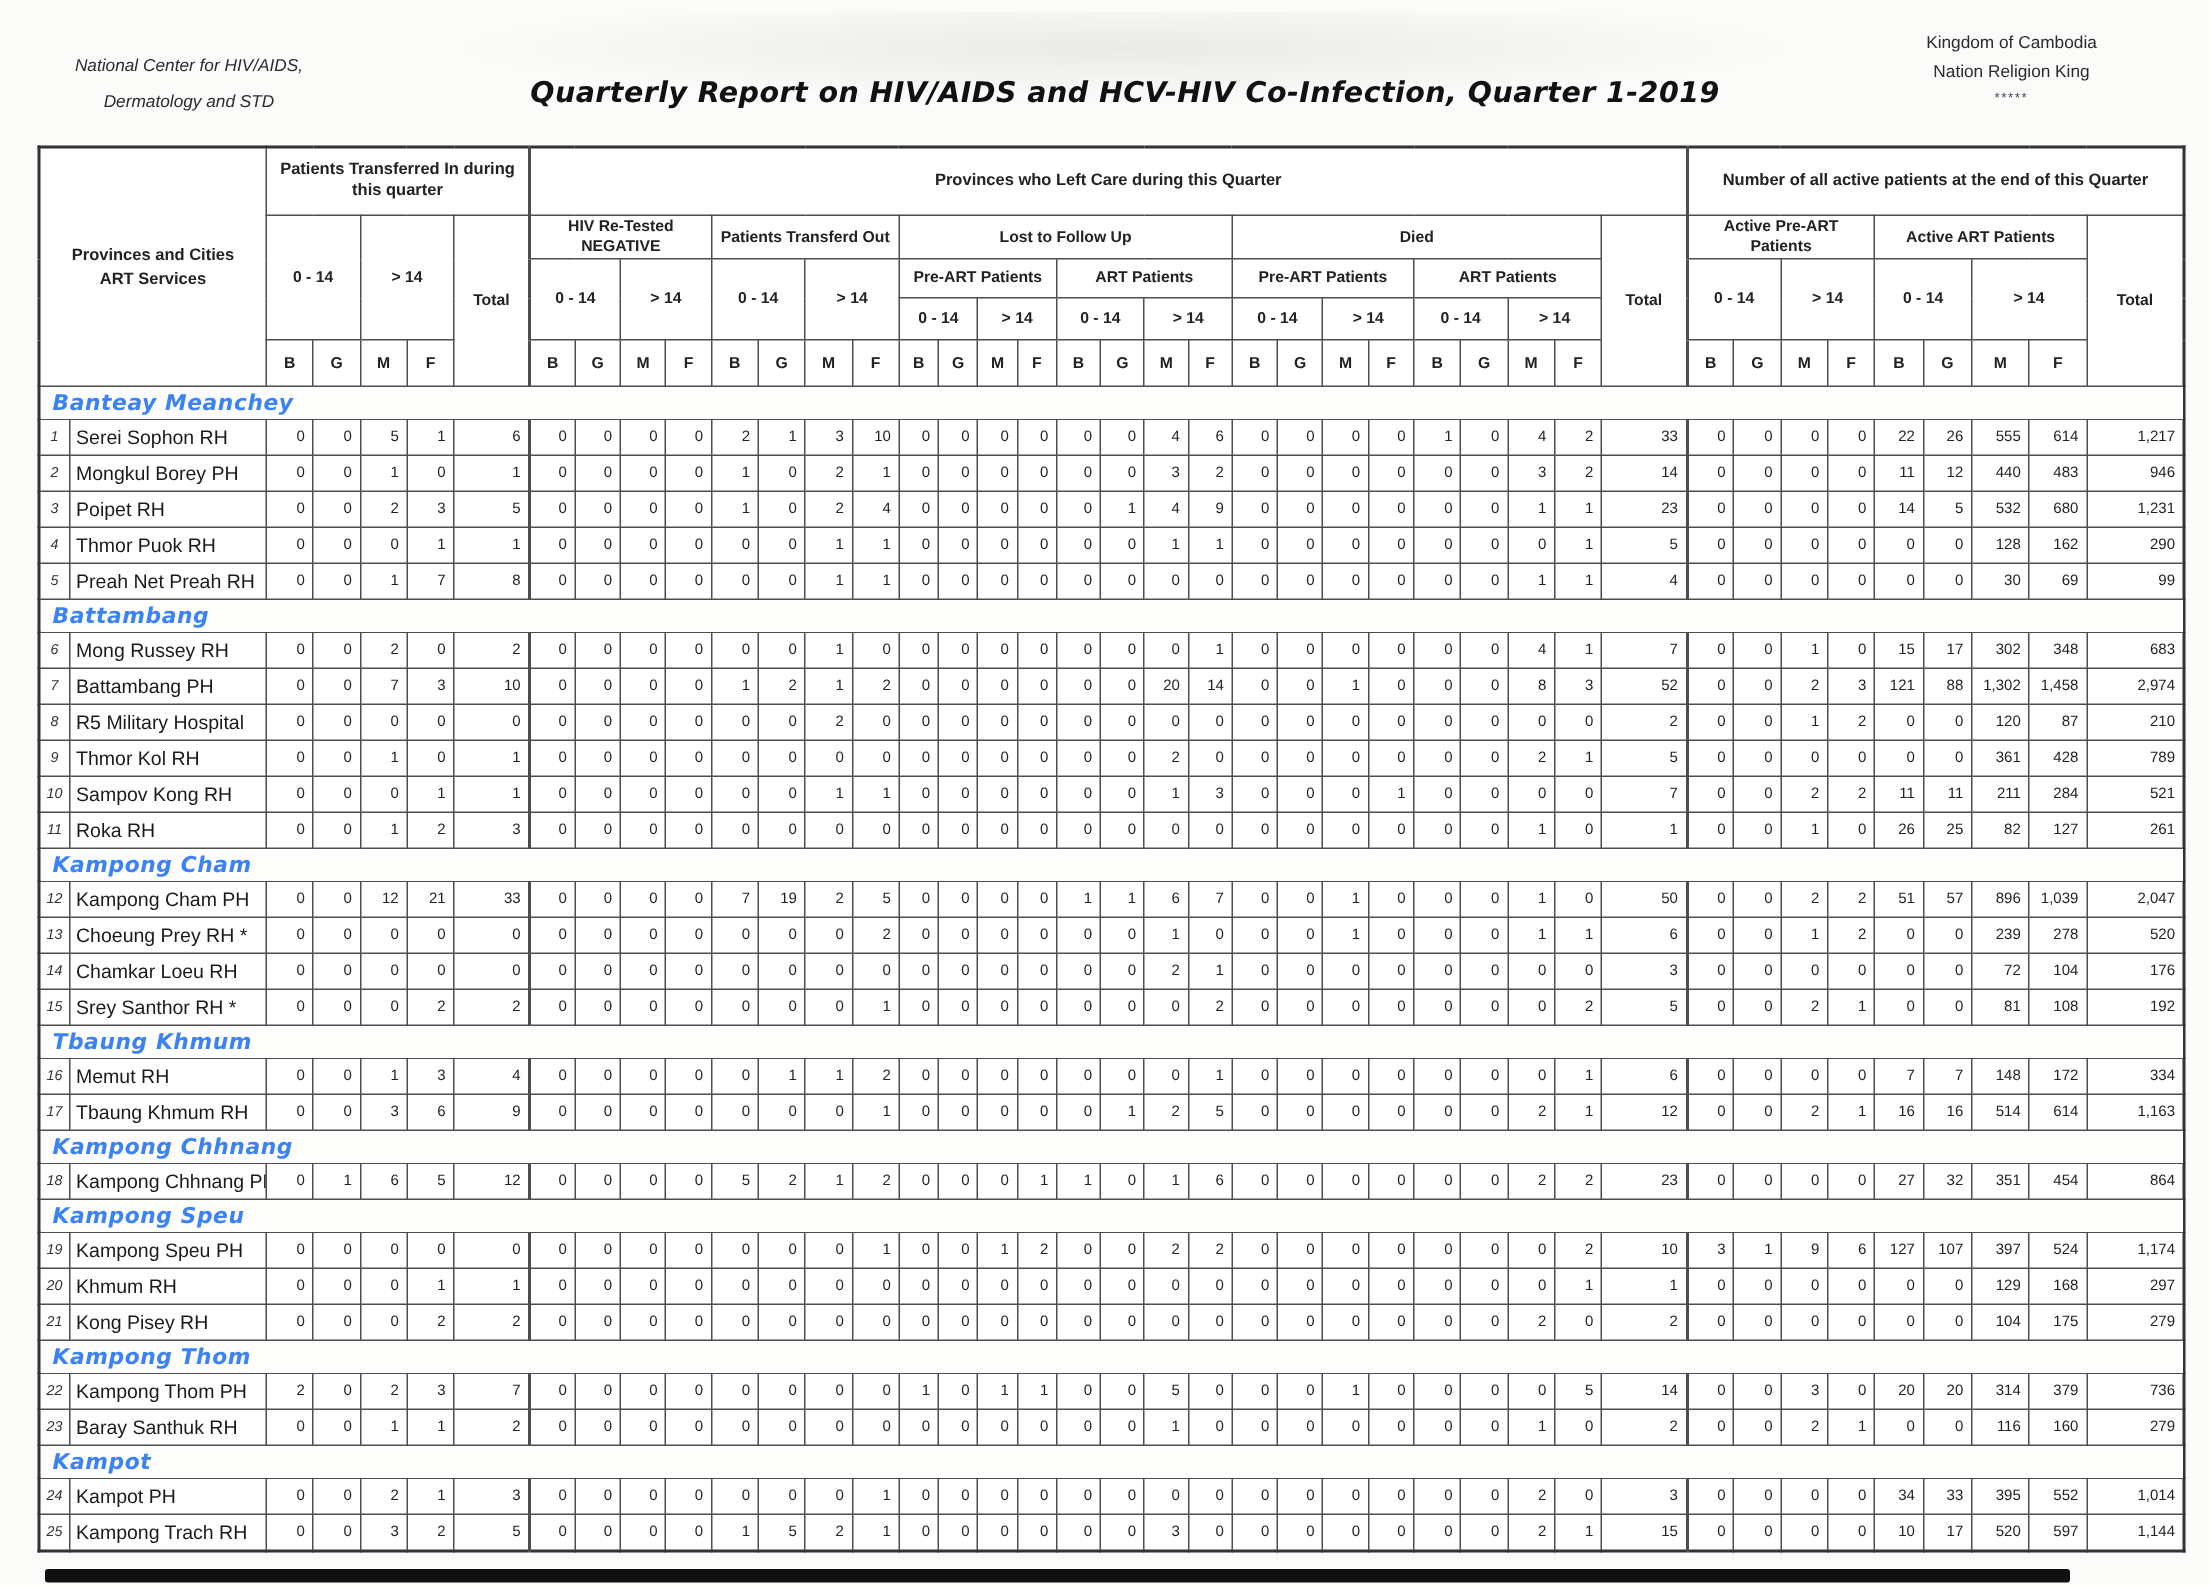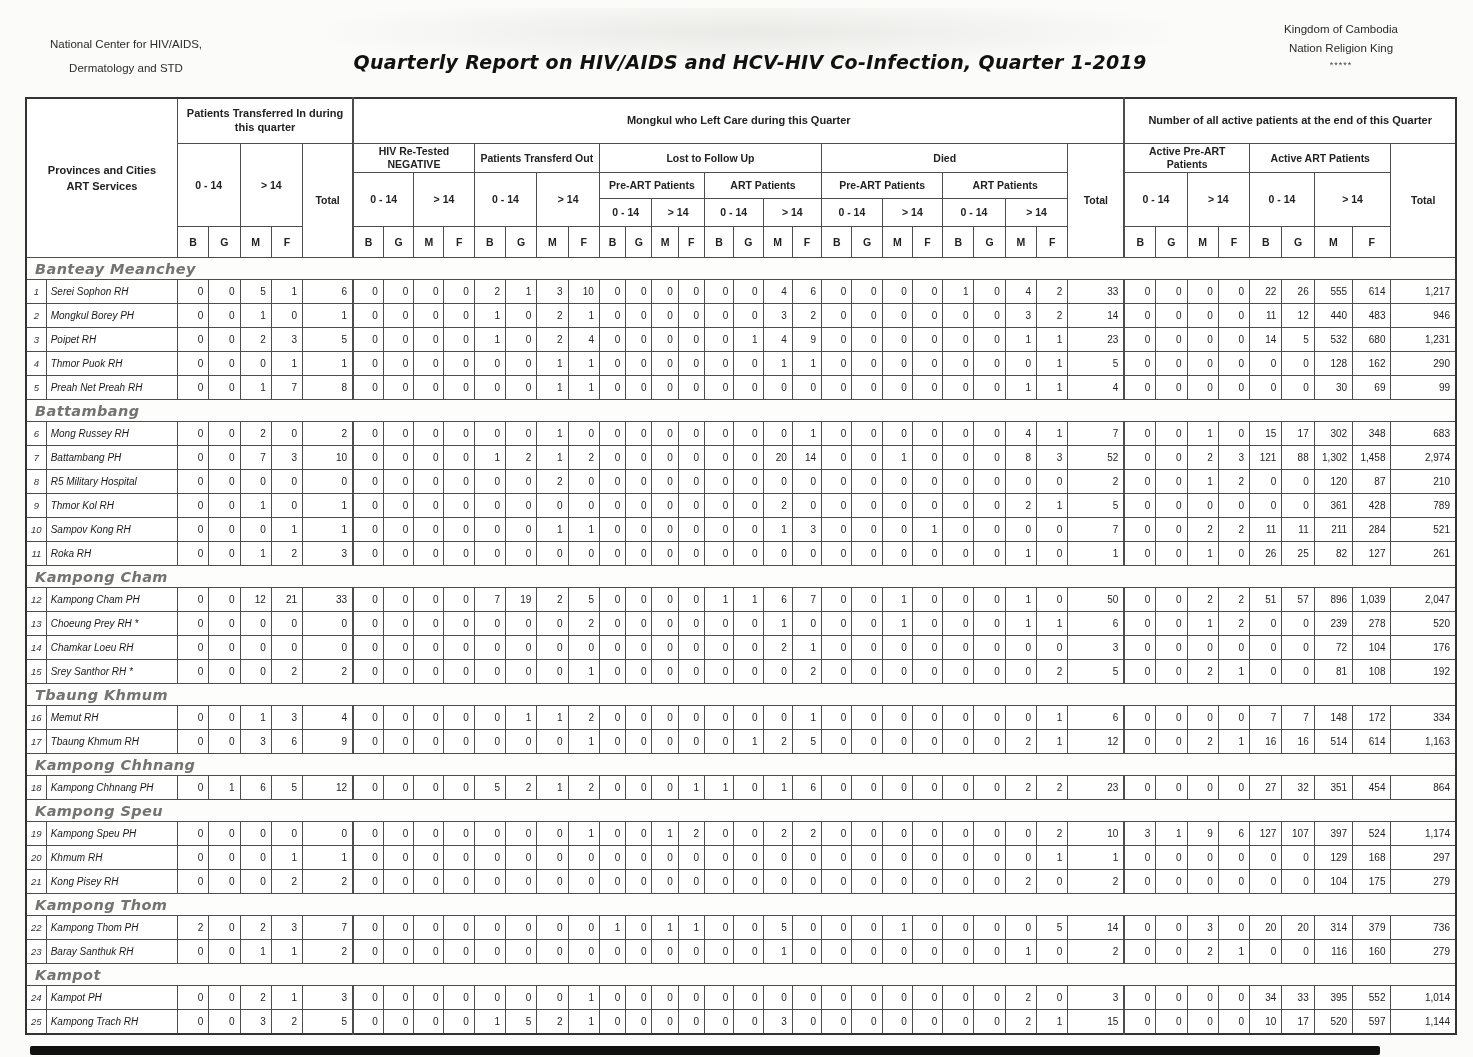--- a/index.html
+++ b/index.html
@@ -3,21 +3,21 @@
 <meta charset="utf-8">
 <style>
   html,body { margin:0; padding:0; }
   body {
     width:1473px; height:1057px; position:relative;
     background:#fbfbf9; overflow:hidden;
     font-family:"Liberation Sans", sans-serif; color:#1c1c1c;
   }
   .org-block {
     position:absolute; left:26px; top:32px; width:200px;
-    text-align:center; font-size:11.5px; line-height:2.1; color:#2b2b2b;
+    text-align:center; font-size:11.5px; line-height:2.1; color:#2b2b2b;font-style:italic;
   }
   .report-title {
     position:absolute; left:330px; top:51px; width:840px; text-align:center;
     font-family:"DejaVu Sans", sans-serif; font-style:italic; font-weight:bold;
     font-size:19px; letter-spacing:0.3px; color:#111;
   }
   .kingdom-block {
     position:absolute; right:42px; top:20px; width:180px;
     text-align:center; font-size:11.5px; line-height:1.65; color:#2b2b2b;
   }
@@ -39,25 +39,25 @@
   tr.h1 th { height:42px; font-size:11px; }
   tr.h2 th { height:26px; }
   tr.h3 th { height:23px; }
   tr.h4 th { height:25px; }
   tr.h5 th { height:28px; }
   th.provinces-cell { font-size:11px; line-height:1.5;margin-top:44px; }
   .bl2 { border-left-width:2px !important; }
 
   td.num { font-size:10px; text-align:right; padding-right:5px; height:23px; color:#222; }
   td.fnum { font-size:9.5px; font-style:italic; text-align:center; color:#333; }
-  td.fname { font-size:10px; text-align:left; padding-left:4px; color:#1a1a1a;font-style:italic; }
+  td.fname { font-size:13px; text-align:left; padding-left:4px; color:#1a1a1a; }
   tr.province-row td.pname {
     position:relative; height:19px; text-align:left; padding:1px 0 1px 8px;
     font-family:"DejaVu Sans", sans-serif; font-style:italic; font-weight:bold;
-    font-size:14.5px; letter-spacing:0.4px; color:#737373; background:#fdfdfb;
+    font-size:14.5px; letter-spacing:0.4px; color:#3b82f6; background:#fdfdfb;
   }
   .bottom-bar {
     position:absolute; left:30px; top:1046px; width:1350px; height:9px;
     background:#101010; border-radius:2px;
   }
   .scan-smudge {
     position:absolute; left:300px; top:8px; width:900px; height:60px;
     background:radial-gradient(ellipse at 50% 40%, rgba(180,180,175,0.25), rgba(251,251,249,0) 70%);
     pointer-events:none;
   }
@@ -124,21 +124,21 @@
       <col style="width:38px">
     <col style="width:64px">
   </colgroup>
   <thead>
     <tr class="h1">
       <th class="provinces-cell" rowspan="5" colspan="2">
         <div>Provinces and Cities</div>
         <div>ART Services</div>
       </th>
       <th colspan="5">Patients Transferred In during this quarter</th>
-      <th colspan="25" class="bl2">Mongkul who Left Care during this Quarter</th>
+      <th colspan="25" class="bl2">Provinces who Left Care during this Quarter</th>
       <th colspan="9" class="bl2">Number of all active patients at the end of this Quarter</th>
     </tr>
     <tr class="h2">
       <th colspan="2" rowspan="3">0 - 14</th>
       <th colspan="2" rowspan="3">&gt; 14</th>
       <th rowspan="4">Total</th>
       <th colspan="4" class="bl2">HIV Re-Tested NEGATIVE</th>
       <th colspan="4">Patients Transferd Out</th>
       <th colspan="8">Lost to Follow Up</th>
       <th colspan="8">Died</th>

